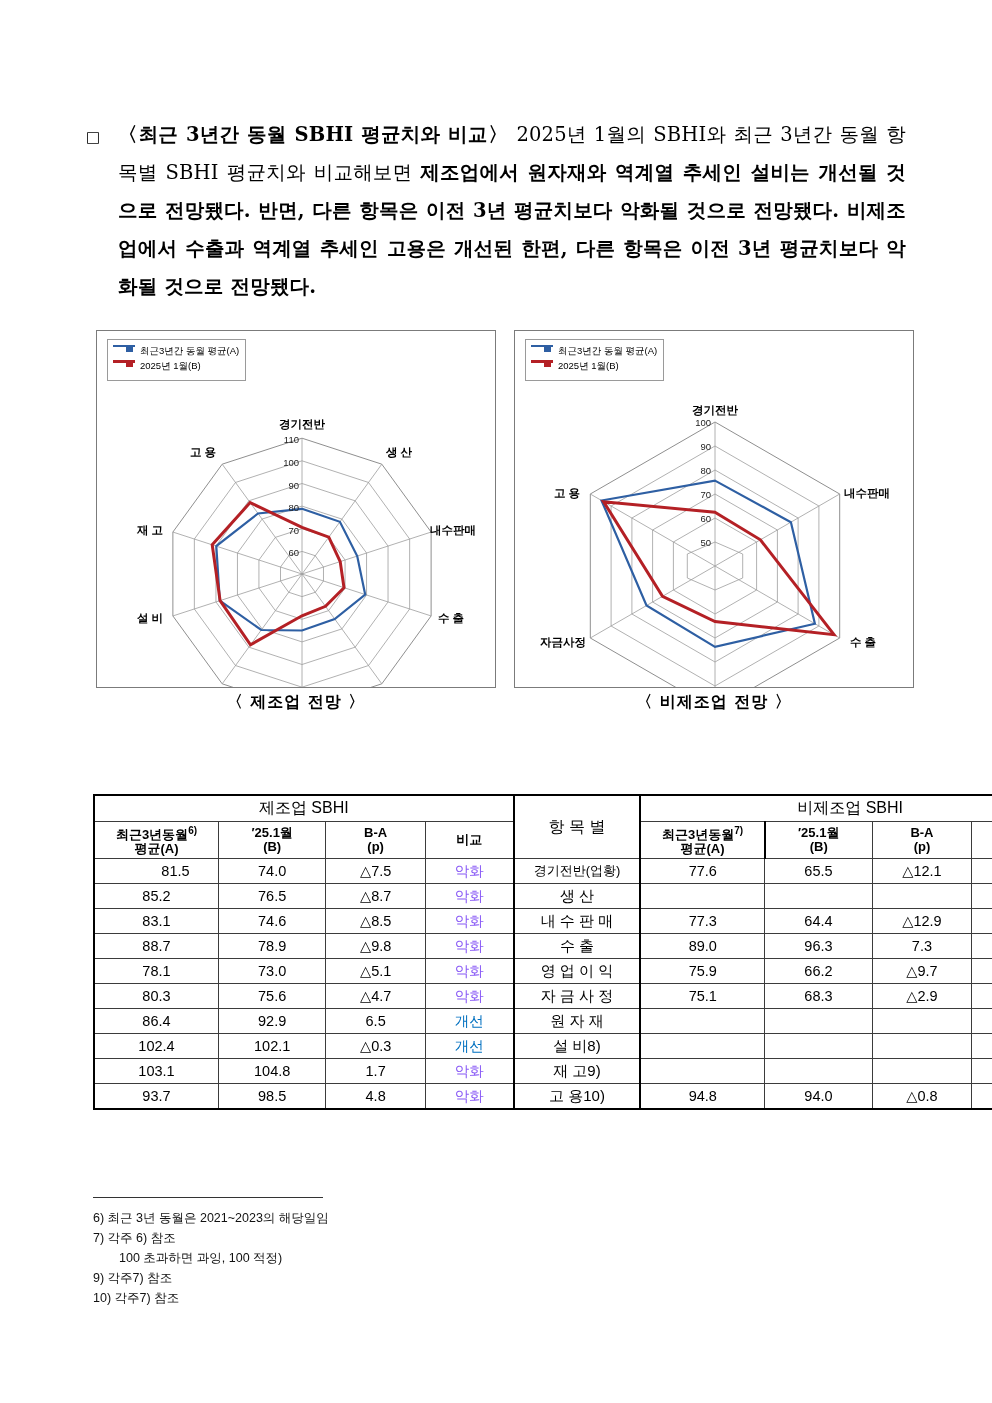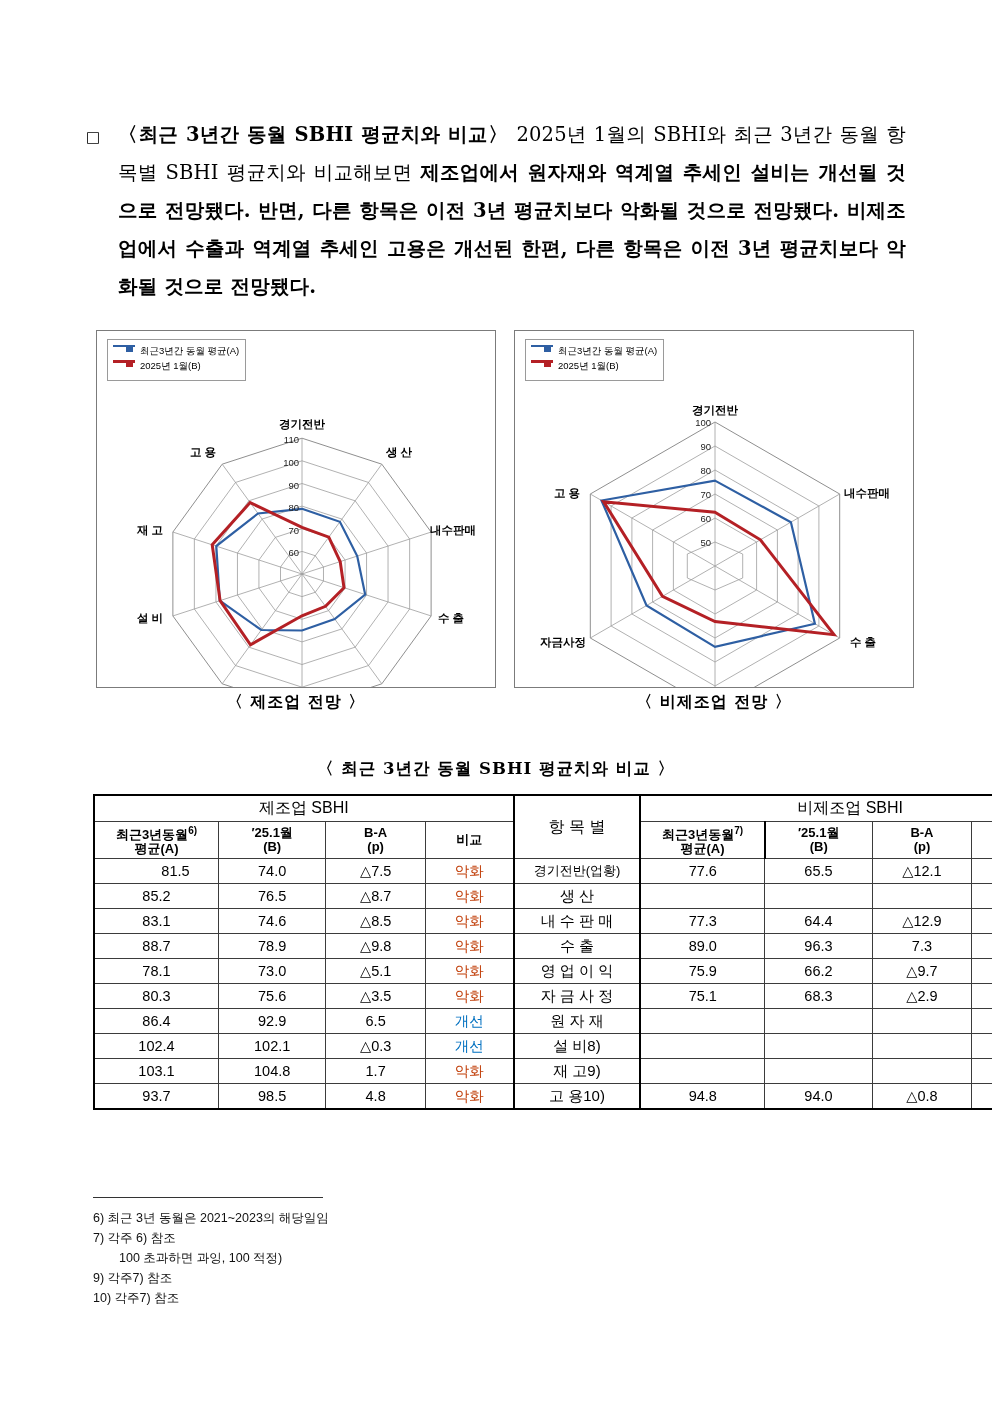--- a/index.html
+++ b/index.html
@@ -63,21 +63,21 @@
   table.sbhi td,table.sbhi th{
     border:1px solid #3b3b3b;
     text-align:center;vertical-align:middle;
     padding:2px 2px;height:25px;box-sizing:border-box;font-weight:normal;
   }
   .thick-l{border-left:2px solid #000 !important;}
   .thick-r{border-right:2px solid #000 !important;}
   .grp-head{font-size:16px;height:29px;}
   .sub-head{font-size:13px;line-height:14px;height:40px;}
   .mid-col{font-size:15px;}
-  .worse{color:#c2410c;margin-top:20px;}
+  .worse{color:#8b5cf6;margin-top:20px;}
   .better{color:#0070c0;}
   .bold{font-weight:bold;}
   .outer-top{border-top:2px solid #000 !important;}
   .outer-bot{border-bottom:2px solid #000 !important;}
   .outer-left{border-left:2px solid #000 !important;}
   .outer-right{border-right:2px solid #000 !important;}
   sup{font-size:10px;vertical-align:super;}
 
   
   .fn-rule{position:absolute;left:93px;top:1197px;width:230px;border-top:1px solid #333;}
@@ -210,21 +210,20 @@
           <text x="-152" y="80" text-anchor="middle" font-size="11.5" font-weight="bold" font-family="Liberation Sans">자금사정</text>
           <text x="-148" y="-69" text-anchor="middle" font-size="11.5" font-weight="bold" font-family="Liberation Sans">고 용</text>
         </g>
       </svg>
     </div>
 
     <div class="caption" id="cap-right">〈 비제조업 전망 〉</div>
     <div class="caption" id="cap-left">〈 제조업 전망 〉</div>
   </div>
 
-  <div class="table-title">〈 최근 3년간 동월 SBHI 평균치와 비교 〉</div>
 
   <div class="tbl-wrap">
     <table class="sbhi">
       <tbody id="tbl-body">
         <tr>
           <td colspan="4" class="grp-head outer-top outer-left">제조업 SBHI</td>
           <td rowspan="2" class="grp-head thick-l thick-r outer-top" style="width:112px;">항 목 별</td>
           <td colspan="4" class="grp-head outer-top outer-right">비제조업 SBHI</td>
         </tr>
         <tr>
@@ -288,21 +287,21 @@
             <td class="worse" style="width: 78px;">악화</td>
             <td class="thick-l thick-r mid-col">영 업 이 익</td>
             <td class="" style="width: 110px;">75.9</td>
             <td class="" style="width: 95px;">66.2</td>
             <td class="bold" style="width: 88px;">△9.7</td>
             <td class="worse outer-right" style="width: 78px;">악화</td>
           </tr>
           <tr>
             <td class="outer-left" style="width: 110px;">80.3</td>
             <td class="" style="width: 95px;">75.6</td>
-            <td class="bold" style="width: 88px;">△3.5</td>
+            <td class="bold" style="width: 88px;">△4.7</td>
             <td class="worse" style="width: 78px;">악화</td>
             <td class="thick-l thick-r mid-col">자 금 사 정</td>
             <td class="" style="width: 110px;">75.1</td>
             <td class="" style="width: 95px;">68.3</td>
             <td class="bold" style="width: 88px;">△2.9</td>
             <td class="worse outer-right" style="width: 78px;">악화</td>
           </tr>
           <tr>
             <td class="outer-left" style="width: 110px;">86.4</td>
             <td class="" style="width: 95px;">92.9</td>

